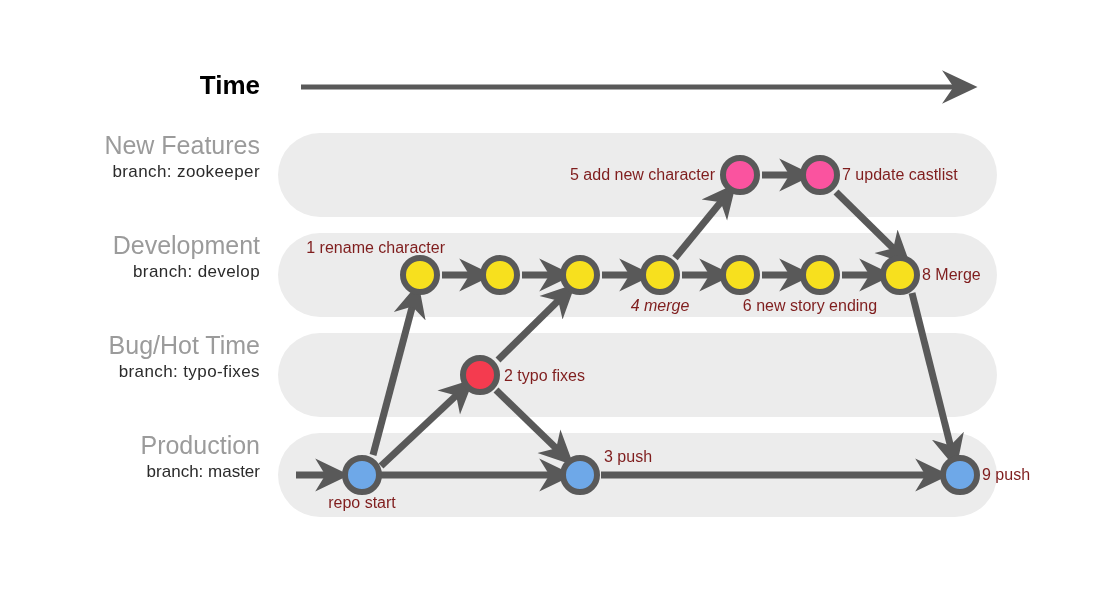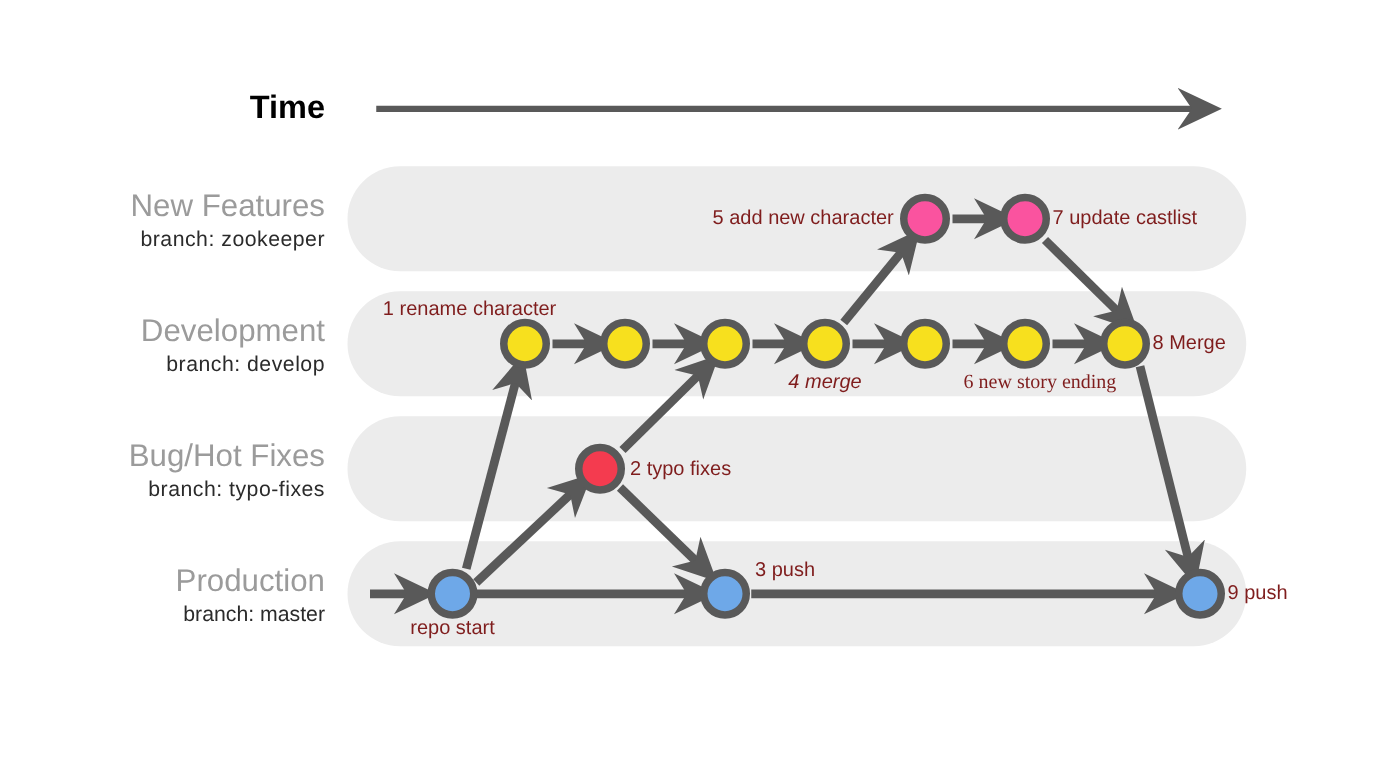--- a/index.html
+++ b/index.html
@@ -25,21 +25,20 @@
     top: 0;
     width: 1100px;
     height: 614px;
   }
   
   .row-label {
     position: absolute;
     text-align: right;
     width: 250px;
     left: 10px;
-    margin-top: 20px;
   }
   .row-title {
     font-family: "Liberation Sans", sans-serif;
     font-size: 25px;
     color: #9b9b9b;
     line-height: 29px;
     white-space: nowrap;
   }
   .row-branch {
     font-family: Liberation Sans, sans-serif;
@@ -166,42 +165,42 @@
     <div class="row-title">New Features</div>
     <div class="row-branch">branch: zookeeper</div>
   </div>
 
   <div class="row-label" style="top:231px;">
     <div class="row-title">Development</div>
     <div class="row-branch">branch: develop</div>
   </div>
 
   <div class="row-label" style="top:331px;">
-    <div class="row-title">Bug/Hot Fixes</div>
+    <div class="row-title">Bug/Hot Time</div>
     <div class="row-branch">branch: typo-fixes</div>
   </div>
 
   <div class="row-label" style="top:431px;">
     <div class="row-title">Production</div>
     <div class="row-branch sans">branch: master</div>
   </div>
 
   <div class="node-caption center" style="left:282px; top:493px; width:160px;">repo start</div>
 
   <div class="node-caption left" style="left:110px; top:238px; width:335px;">1 rename character</div>
 
   <div class="node-caption right" style="left:504px; top:366px; width:260px;">2 typo fixes</div>
 
   <div class="node-caption right" style="left:604px; top:447px; width:160px;">3 push</div>
 
   <div class="node-caption center" style="left:575px; top:296px; width:170px;font-style:italic;">4 merge</div>
 
   <div class="node-caption left" style="left:340px; top:165px; width:375px;">5 add new character</div>
 
-  <div class="node-caption center" style="left:727px; top:296px; width:210px;font-family:Liberation Serif, serif;">6 new story ending</div>
+  <div class="node-caption center" style="left:705px; top:296px; width:210px;">6 new story ending</div>
 
   <div class="node-caption right" style="left:842px; top:165px; width:240px;">7  update castlist</div>
 
   <div class="node-caption right" style="left:922px; top:265px; width:160px;">8 Merge</div>
 
   <div class="node-caption right" style="left:982px; top:465px; width:110px;">9 push</div>
 
 </div>
 
 </body></html>

